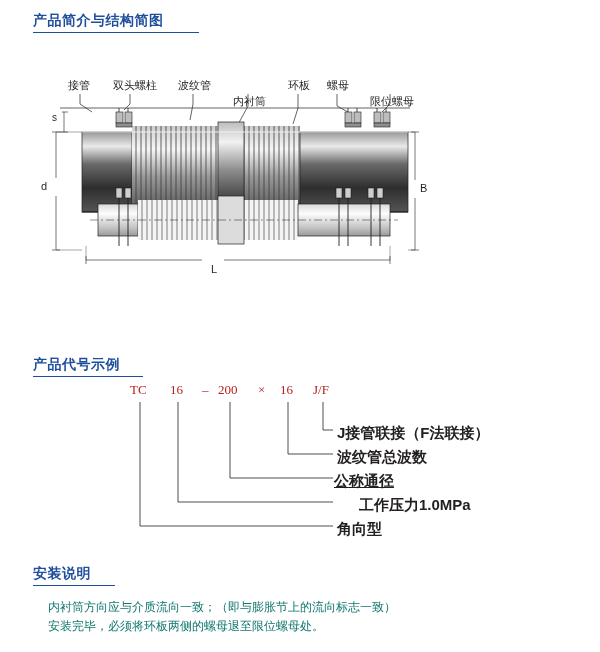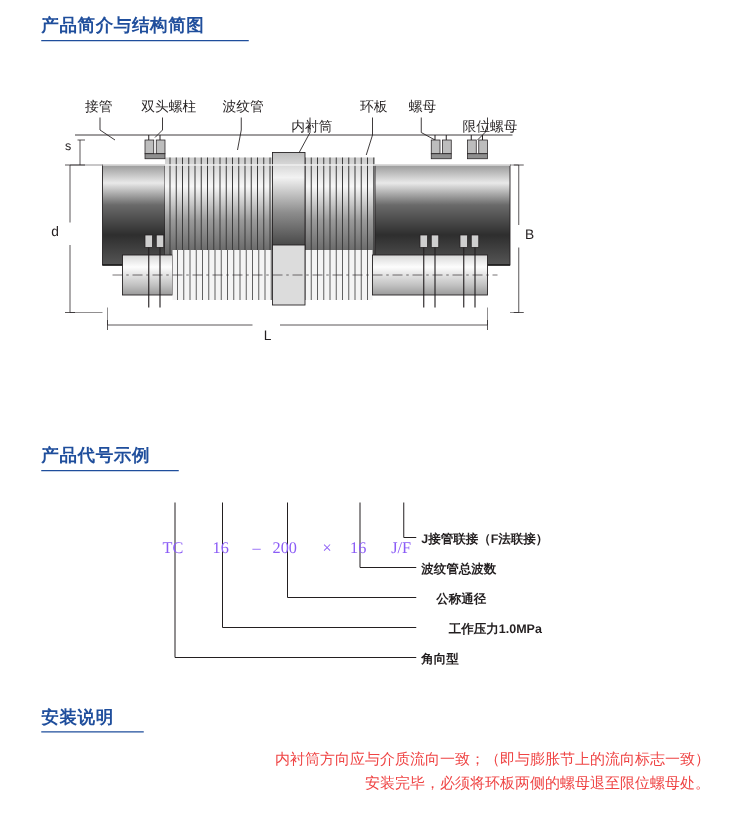--- a/index.html
+++ b/index.html
@@ -60,44 +60,42 @@
     position: absolute;
     left: 30px;
     top: 382px;
     width: 540px;
     height: 165px;
   }
   .code-char {
     position: absolute;
     font-size: 13px;
     font-family: "Liberation Serif", serif;
-    color: #8b5cf6;
-    white-space: nowrap;
-    margin-top: 48px;
+    color: #b91c1c;
+    white-space: nowrap;
   }
   .leader-label {
     position: absolute;
-    font-size: 10px;
+    font-size: 15px;
     color: #231f20;
     white-space: nowrap;
     font-weight: bold;
   }
   
   #notes {
     position: absolute;
     left: 48px;
     top: 598px;
     width: 520px;
   }
   .note-line {
     font-size: 12px;
     line-height: 19px;
-    color: #ef4444;
-    white-space: nowrap;
-    text-align: right;
+    color: #0f766e;
+    white-space: nowrap;
   }
   svg { display: block; }
 </style>
 </head>
 <body>
 
 <div class="page">
 
   <div class="section-title" id="title1">产品简介与结构简图</div>
   <div class="title-underline" id="u1"></div>
@@ -330,21 +328,21 @@
     <div class="code-char" style="left:100px; top:0px;">TC</div>
     <div class="code-char" style="left:140px; top:0px;">16</div>
     <div class="code-char" style="left:172px; top:0px;">–</div>
     <div class="code-char" style="left:188px; top:0px;">200</div>
     <div class="code-char" style="left:228px; top:0px;">×</div>
     <div class="code-char" style="left:250px; top:0px;">16</div>
     <div class="code-char" style="left:283px; top:0px;">J/F</div>
 
     <div class="leader-label" style="left:307px; top:42px;">J接管联接（F法联接）</div>
     <div class="leader-label" style="left:307px; top:66px;">波纹管总波数</div>
-    <div class="leader-label" style="left:319px; top:90px;">公称通径</div>
+    <div class="leader-label" style="left:304px; top:90px;text-decoration:underline;">公称通径</div>
     <div class="leader-label" style="left:289px; top:114px;margin-left:40px;">工作压力1.0MPa</div>
     <div class="leader-label" style="left:307px; top:138px;">角向型</div>
 
     <svg width="540" height="165" viewBox="0 0 540 165">
       <g stroke="#231f20" stroke-width="0.8" fill="none">
 
         <path d="M293,20 L293,48 L303,48"></path>
 
         <path d="M258,20 L258,72 L303,72"></path>
 

